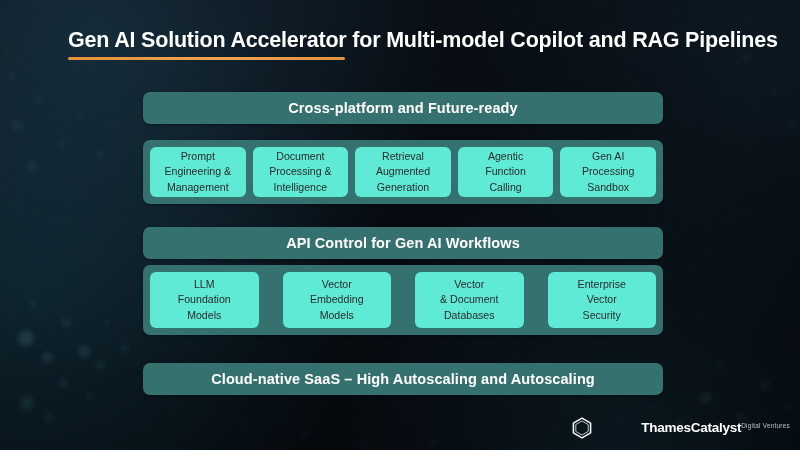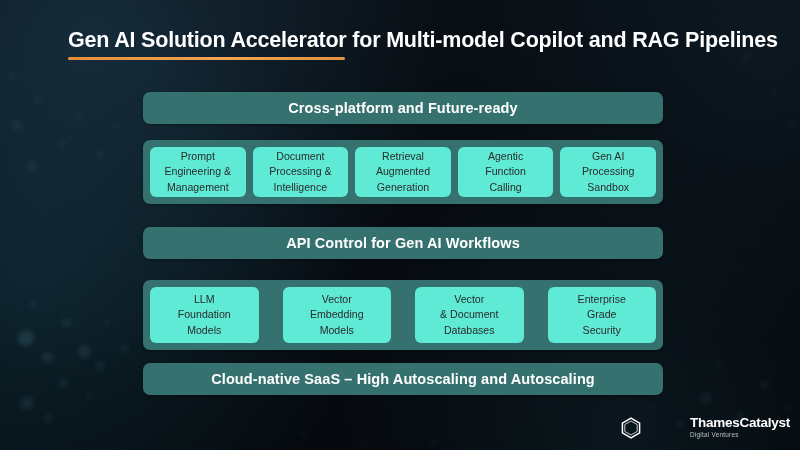--- a/index.html
+++ b/index.html
@@ -64,21 +64,21 @@
 
   .cardrow {
     position:absolute; left:143px; width:520px;
     background:#35726f;
     border-radius:7px;
     padding:7px;
     display:flex; gap:7px;
     box-shadow:0 1px 3px rgba(0,0,0,0.35);
   }
   #row-top { top:140px; height:64px; }
-  #row-bot { top:280px; height:70px;gap:24px; }
+  #row-bot { top:265px; height:70px;gap:24px; }
 
   .card {
     flex:1 1 0;
     background:#5eead4;
     border-radius:6px;
     display:flex; align-items:center; justify-content:center;
     text-align:center;
     padding:2px 3px;
   }
   .card-label {
@@ -88,21 +88,21 @@
     font-weight:400;
     white-space:pre-line;
   }
 
   
   .logo {
     position:absolute; right:10px; bottom:10px;
     display:flex; align-items:center; gap:7px;
   }
   .logo-mark { width:24px; height:24px; display:block; }
-  .logo-text { display:flex; flex-direction:column; justify-content:center;margin-left:40px; }
+  .logo-text { display:flex; flex-direction:row; justify-content:center;margin-left:40px; }
   .logo-name {
     color:#ffffff; font-size:13.5px; font-weight:700;
     letter-spacing:-0.25px; line-height:1.02;
   }
   .logo-tag {
     color:#b9c0c6; font-size:6.4px; font-weight:400;
     letter-spacing:0.25px; line-height:1.4; margin-top:1px;
   }
 </style>
 </head>
@@ -205,21 +205,21 @@
 Embedding
 Models</span>
       </div>
     <div class="card">
         <span class="card-label">Vector
 &amp; Document
 Databases</span>
       </div>
     <div class="card">
         <span class="card-label">Enterprise
-Grade
+Vector
 Security</span>
       </div>
   </div>
 
   <div class="band" id="band-bottom">
     <span class="band-label">Cloud-native SaaS – High Autoscaling and Autoscaling</span>
   </div>
 
   <div class="logo">
     <svg class="logo-mark" viewBox="0 0 24 24">

